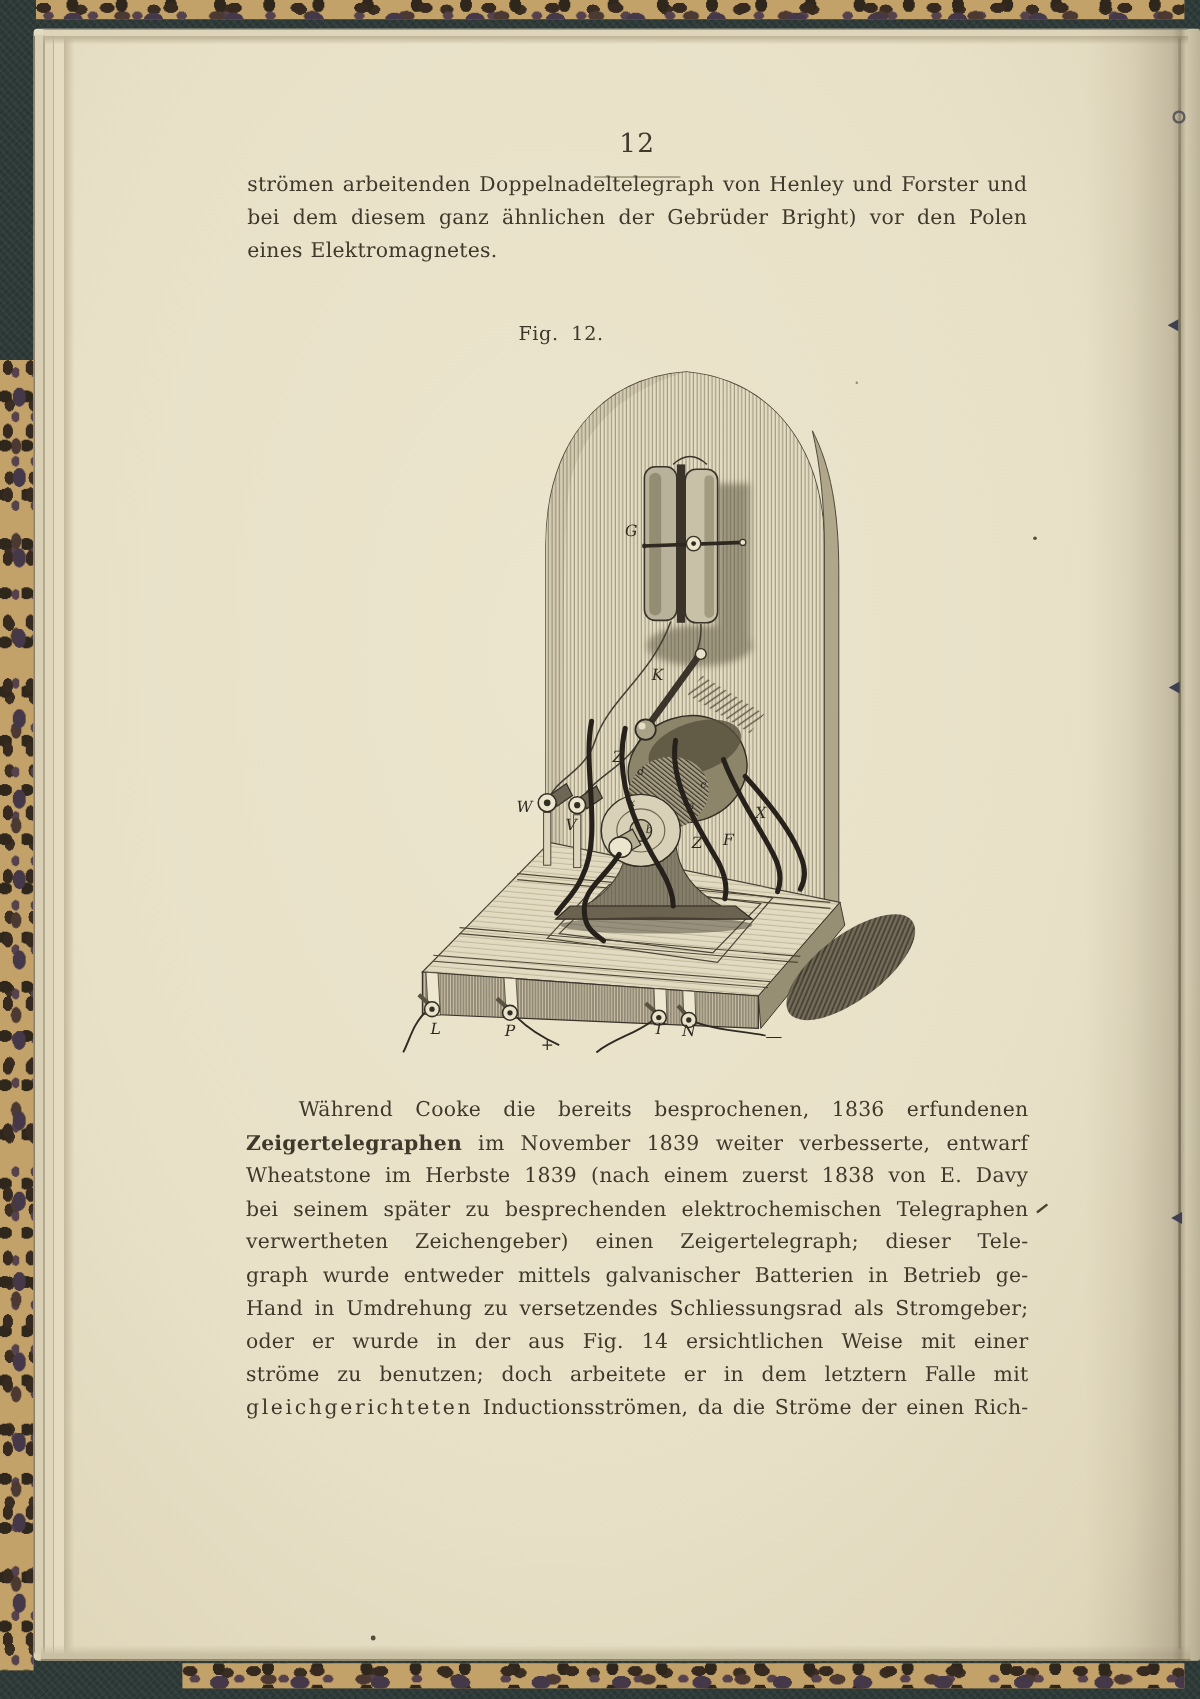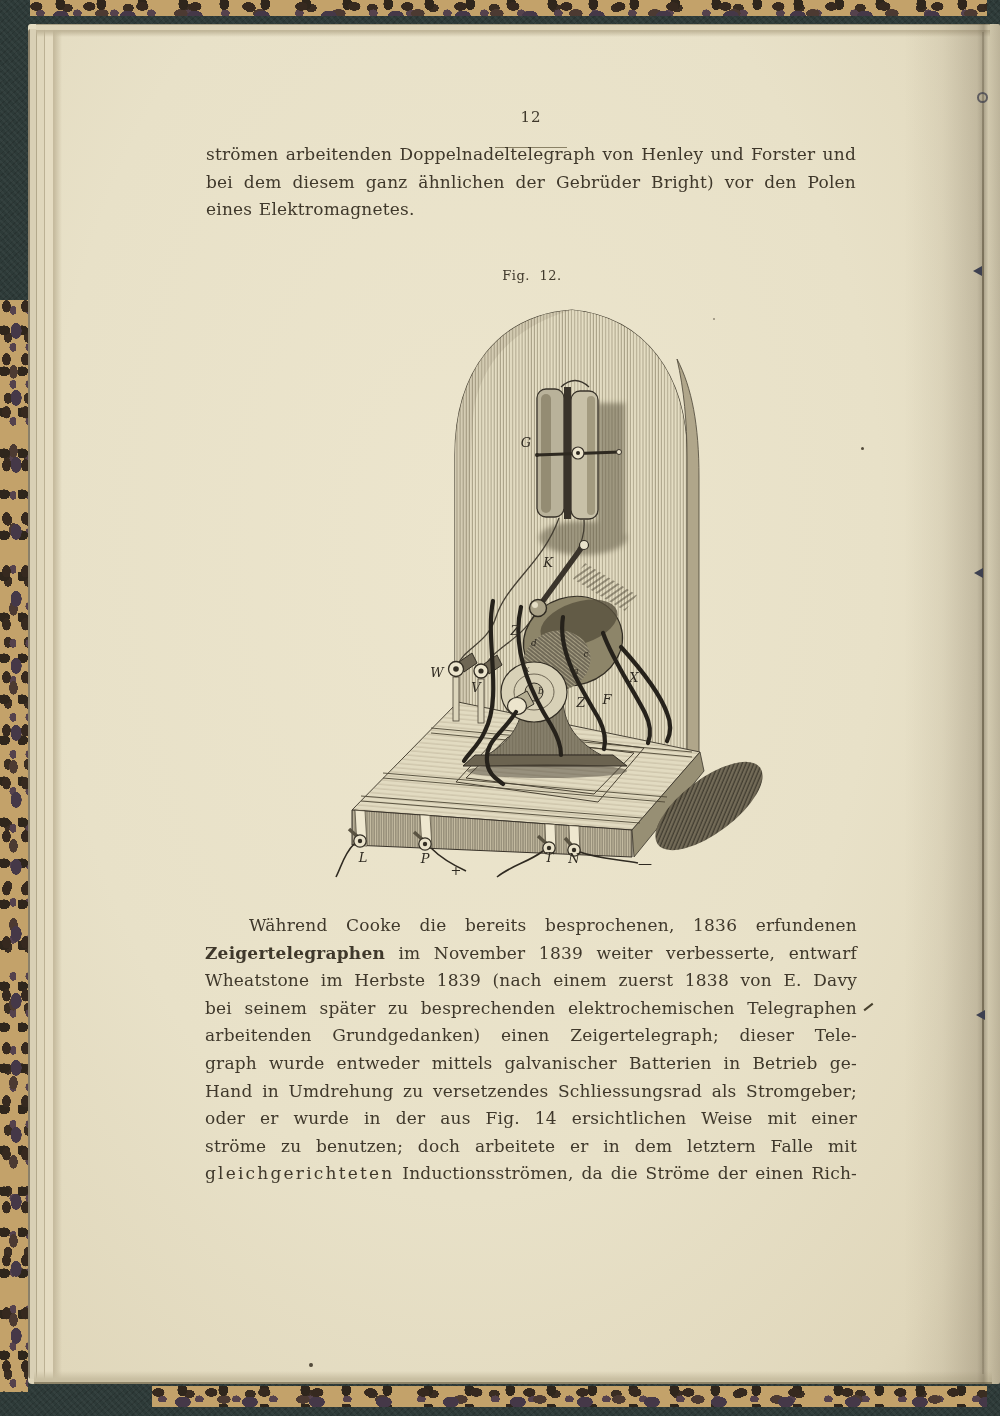--- a/index.html
+++ b/index.html
@@ -47,33 +47,33 @@
   .crease{position:absolute;right:16px;top:8px;bottom:10px;width:2px;
         background:linear-gradient(180deg,rgba(88,78,56,0.25),rgba(88,78,56,0.6) 18%,rgba(88,78,56,0.6) 82%,rgba(88,78,56,0.2));}
   .mark-tri{position:absolute;width:0;height:0;border-top:5px solid transparent;
         border-bottom:5px solid transparent;border-right:9px solid #3d4050;}
   .mark-ring{position:absolute;width:7px;height:7px;border:2px solid rgba(70,70,80,0.8);
         border-radius:50%;}
   .speck{position:absolute;background:#534b3c;border-radius:50%;}
   .slash{position:absolute;width:11px;height:2.2px;background:#49422f;transform:rotate(-38deg);}
   
   .page-number{position:absolute;top:84px;left:403px;width:200px;text-align:center;
-        font-size:15px;color:#3f382b;letter-spacing:1px;}
+        font-size:22px;color:#3f382b;letter-spacing:1px;}
   .number-rule{position:absolute;top:123px;left:467px;width:72px;height:1px;background:#8a8166;}
   .para{position:absolute;color:#3f382b;font-size:17px;}
   .para1{top:117px;left:178px;width:650px;}
   .para2{top:888px;left:177px;width:652px;}
   .tline{height:27.6px;line-height:27.6px;text-align:justify;text-align-last:justify;
         letter-spacing:0.2px;word-spacing:1px;overflow:visible;white-space:normal;}
   .tline.last{text-align-last:left;}
   .tline.indent{padding-left:44px;}
   .tline .bold{font-weight:bold;}
   .tline .spaced{letter-spacing:2.2px;}
-  .caption{position:absolute;top:244px;left:404px;width:200px;text-align:center;
-        font-size:13px;color:#3f382b;word-spacing:5px;letter-spacing:0.5px;}
+  .caption{position:absolute;top:244px;left:404px;width:200px;
+        font-size:16px;color:#3f382b;word-spacing:5px;letter-spacing:0.5px;}
   .engraving{position:absolute;left:307px;top:281px;width:430px;height:585px;}
 </style>
 </head>
 <body>
 
 <div class="scan">
   <div class="cover-texture"></div>
   <div class="marble marble-top"></div>
   <div class="marble-v marble-left"></div>
   <div class="marble marble-bottom"></div>
@@ -283,21 +283,21 @@
         <text x="199" y="341" font-size="9">d</text>
         <text x="192" y="367" font-size="9">x</text>
       </g>
     </svg>
 
     <div class="para para2">
         <div class="tline indent"><span>Während Cooke die bereits besprochenen, 1836 erfundenen</span></div>
         <div class="tline"><span class="bold">Zeigertelegraphen</span><span> im November 1839 weiter verbesserte, entwarf</span></div>
         <div class="tline"><span>Wheatstone im Herbste 1839 (nach einem zuerst 1838 von E. Davy</span></div>
         <div class="tline"><span>bei seinem später zu besprechenden elektrochemischen Telegraphen</span></div>
-        <div class="tline"><span>arbeitenden Grundgedanken) einen Zeigertelegraph; dieser Tele-</span></div>
+        <div class="tline"><span>verwertheten Zeichengeber) einen Zeigertelegraph; dieser Tele-</span></div>
         <div class="tline"><span>graph wurde entweder mittels galvanischer Batterien in Betrieb ge-</span></div>
         <div class="tline"><span>Hand in Umdrehung zu versetzendes Schliessungsrad als Stromgeber;</span></div>
         <div class="tline"><span>oder er wurde in der aus Fig. 14 ersichtlichen Weise mit einer</span></div>
         <div class="tline"><span>ströme zu benutzen; doch arbeitete er in dem letztern Falle mit</span></div>
         <div class="tline"><span class="spaced">gleichgerichteten</span><span> Inductionsströmen, da die Ströme der einen Rich-</span></div>
       </div>
   </div>
 </div>
 
 </body></html>

